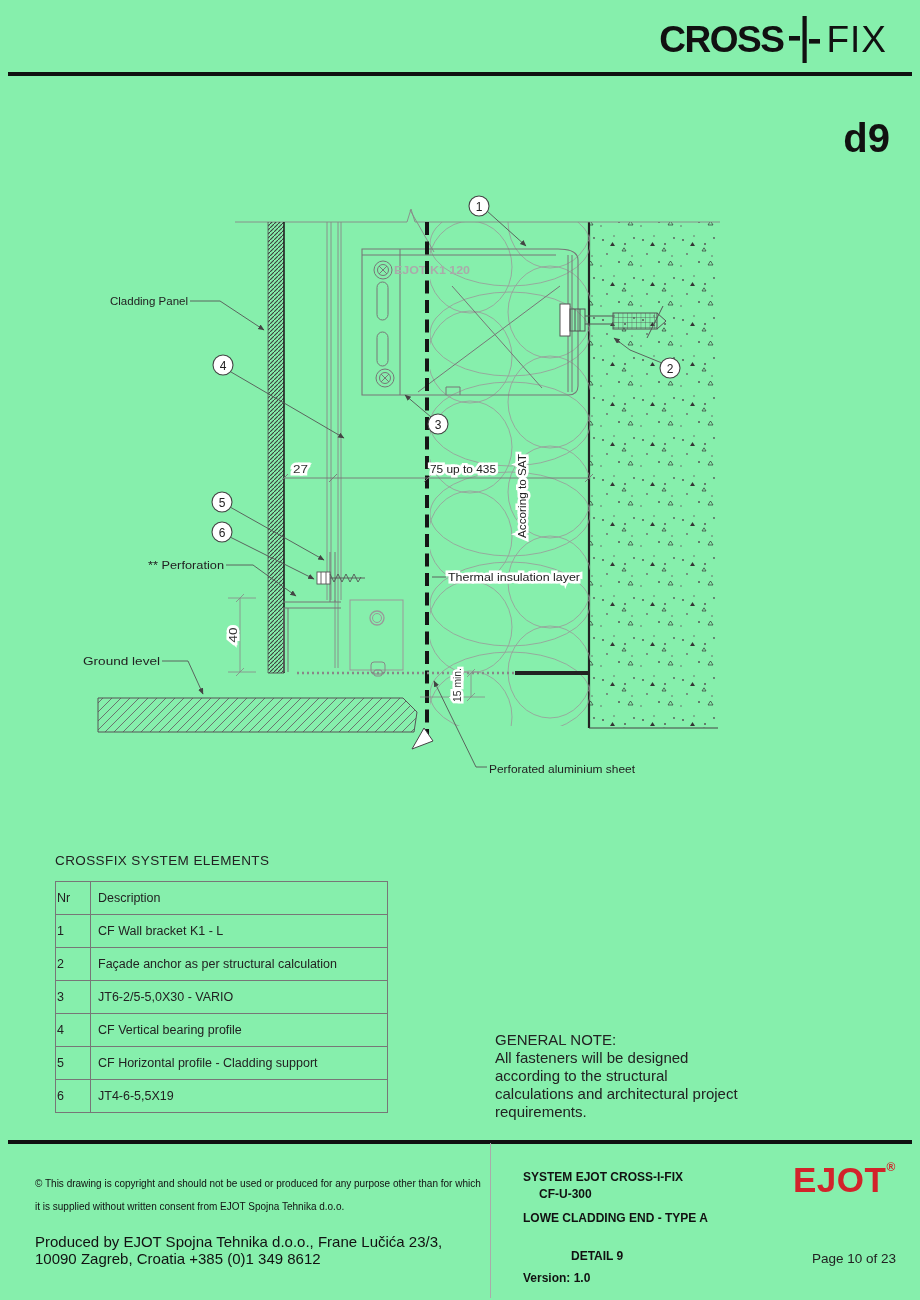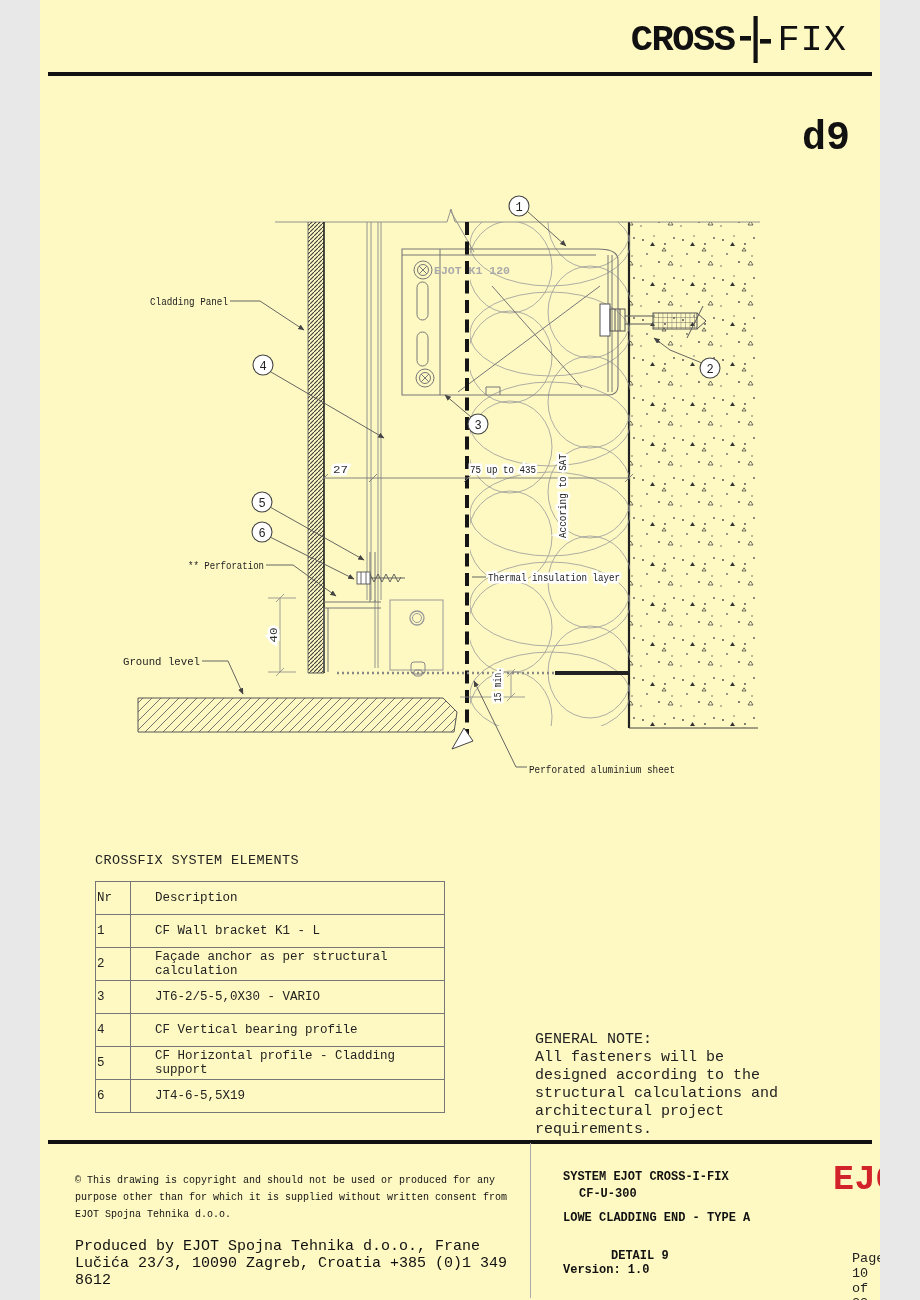--- a/index.html
+++ b/index.html
@@ -1,18 +1,18 @@
 <!DOCTYPE html>
 <html><head>
 <meta charset="utf-8">
 <style>
   html,body { margin:0; padding:0; background:#e8e8e8; }
   .page {
-    position:relative; width:840px; height:1300px; margin:0 auto;
-    background:#fef9c3; font-family:Liberation Mono, monospace;
+    position:relative; width:920px; height:1300px; margin:0 auto;
+    background:#86efac; font-family:Liberation Sans, sans-serif;
     overflow:hidden; color:#111;
   }
   .rule { position:absolute; left:8px; right:8px; height:3.5px; background:#111; }
   .top-rule { top:72px; }
   .footer-rule { top:1140px; }
 
   
   .logo { position:absolute; top:16px; right:33px; display:flex; align-items:center; }
   .logo-cross { font-size:37px; font-weight:800; letter-spacing:-1.5px; }
   .logo-glyph { margin:0 6px; display:block; }
@@ -20,35 +20,35 @@
 
   .detail-code { position:absolute; top:116px; right:30px; font-size:40px; font-weight:800; }
 
   .drawing { position:absolute; left:78px; top:192px; }
 
   
   .elements-title { position:absolute; left:55px; top:853px; font-size:13.5px; color:#222; letter-spacing:0.4px; }
   .elements-table { position:absolute; left:55px; top:881px; border-collapse:collapse; font-size:12.5px; color:#222; }
   .elements-table td { border:1px solid #777; height:30px; }
   .elements-table .col-nr { width:32px; }
-  .elements-table .col-desc { width:288px; padding-left:24px; }
+  .elements-table .col-desc { width:288px; padding-left:7px; }
 
   .general-note { position:absolute; left:495px; top:1031px; width:254px; font-size:15px; line-height:18px; color:#222; }
 
   
   .footer-divider { position:absolute; left:490px; top:1143px; width:1px; height:155px; background:#aaa; }
   .footer-left { position:absolute; left:35px; top:1160px; width:448px; color:#111; }
   .fl-bold { font-weight:bold; font-size:10.5px; line-height:16px; }
-  .fl-copy { margin-top:12px; font-size:10px; line-height:17px; }
+  .fl-copy { margin-top:12px; font-size:10px; line-height:23px; }
   .fl-prod { margin-top:15px; font-size:15px; }
   .footer-mid { position:absolute; left:523px; top:1170px; font-size:12px; font-weight:bold; color:#111; }
   .fm-l2 { margin-top:3px;margin-left:16px; }
   .fm-l3 { margin-top:10px; }
   .fm-l4 { margin-top:24px;padding-left:48px; }
-  .fm-l5 { }
+  .fm-l5 { margin-top:8px; }
   .ejot-logo { position:absolute; left:793px; top:1160px; font-size:35px; font-weight:800; letter-spacing:0.5px; }
   .ejot-reg { font-size:12px; vertical-align:top; font-weight:bold; }
   .page-number { position:absolute; left:812px; top:1251px; font-size:13.5px; color:#222; }
 
   
   .ln   { stroke:#777; stroke-width:1; fill:none; }
   .lnT  { stroke:#888; stroke-width:0.9; fill:none; }
   .leader { stroke:#555; stroke-width:0.9; fill:none; marker-end:url(#arr); }
   .lbl  { font-size:11.5px; fill:#222; }
   .dim  { font-size:11px; fill:#333; }

